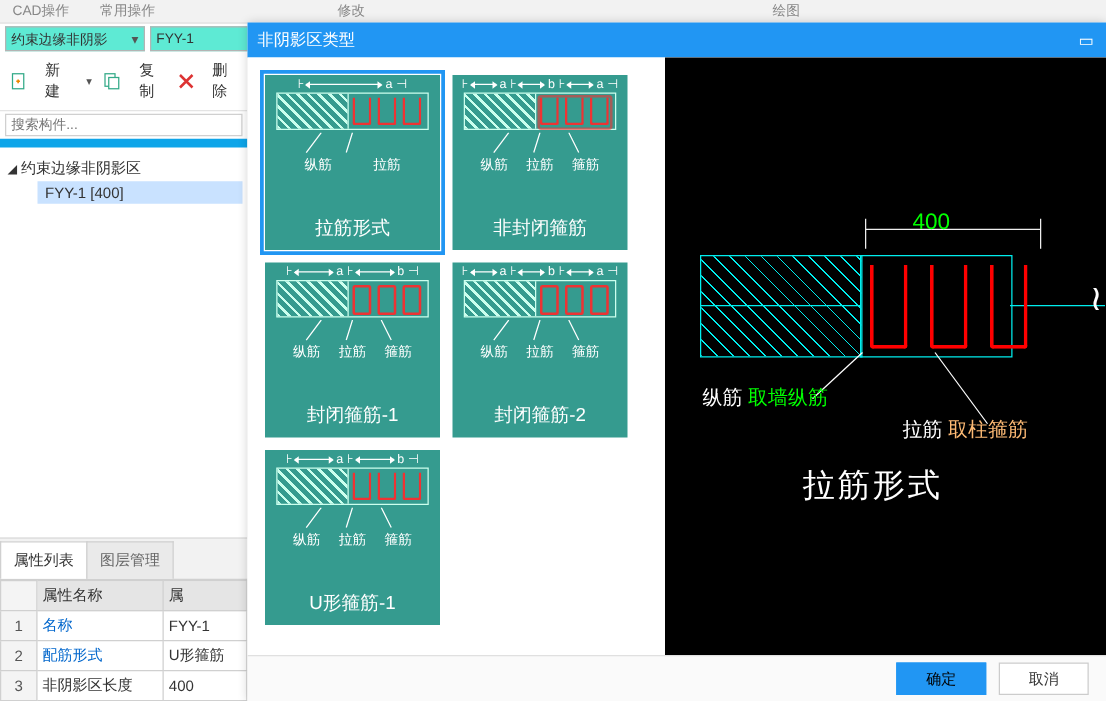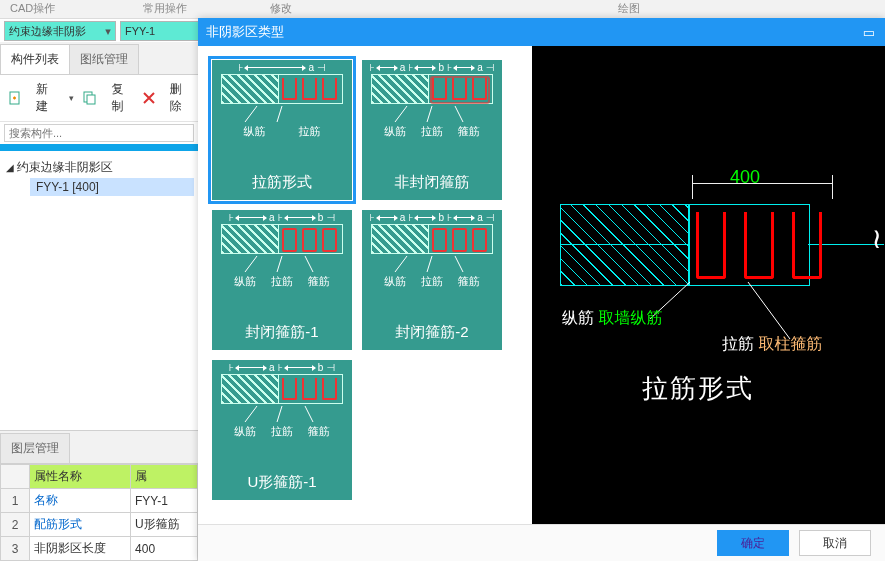--- a/index.html
+++ b/index.html
@@ -22,32 +22,32 @@
   .search input{width:100%;border:1px solid #d0d0d0;padding:2px 4px;font-size:11px;color:#aaa;box-sizing:border-box}
   .tree{padding:6px 4px;flex:0 0 auto}
   .node{display:flex;align-items:center;gap:3px;padding:2px 2px}
   .child{margin-left:26px;padding:2px 6px}
   .child.sel{background:#c9e2ff}
   
   .propbox{position:absolute;left:0;bottom:0;width:198px;background:#fff;border-top:1px solid #d0d0d0}
   .proptabs{display:flex;border-bottom:1px solid #d0d0d0;background:#f2f2f2}
   .ptable{width:100%;border-collapse:collapse;font-size:12px}
   .ptable th,.ptable td{border:1px solid #d0d0d0;padding:3px 4px;text-align:left;font-weight:normal}
-  .ptable th{background:#bef264;color:#333}
+  .ptable th{background:#e5e5e5;color:#333}
   .ptable .rownum{width:20px;text-align:center;background:#f4f4f4;color:#555}
   .ptable .link{color:#0066cc}
   
   .dialog{position:absolute;left:198px;top:18px;width:687px;height:543px;background:#fff;box-shadow:0 0 8px rgba(0,0,0,.2)}
   .dlg-title{height:28px;background:#2196f3;color:#fff;display:flex;align-items:center;justify-content:space-between;padding:0 8px;font-size:13px}
   .dlg-title .win{display:flex;gap:6px}
   .dlg-title .win span{width:16px;height:16px;display:inline-flex;align-items:center;justify-content:center;color:#fff;cursor:pointer}
   .dlg-body{position:absolute;left:0;top:28px;right:0;bottom:36px;background:#fff;display:flex}
   .dlg-buttons{position:absolute;left:0;right:0;bottom:0;height:36px;display:flex;justify-content:flex-end;align-items:center;gap:10px;padding:0 14px;border-top:1px solid #e0e0e0;background:#fafafa}
   .btn{min-width:70px;height:24px;display:flex;align-items:center;justify-content:center;font-size:12px;border:1px solid #ccc;background:#fff;cursor:pointer}
-  .btn.primary{background:#2196f3;border-color:#2196f3;color:#4c1d95}
+  .btn.primary{background:#2196f3;border-color:#2196f3;color:#000000}
   
   .options{width:320px;padding:14px 0 14px 14px;overflow-y:auto}
   .optgrid{display:flex;flex-wrap:wrap;gap:10px}
   .card{width:140px;height:140px;background:#359b8f;color:#fff;cursor:pointer;display:flex;flex-direction:column;position:relative;box-sizing:border-box}
   .card.sel{outline:3px solid #2196f3;outline-offset:1px}
   .card .title{text-align:center;padding:4px 0 8px;font-size:15px}
   .card .cbody{flex:1;display:flex;flex-direction:column;align-items:center}
   .dimrow{height:14px;display:flex;align-items:center;justify-content:center;gap:2px;font-size:10px;color:#fff}
   .dimrow .seg{border-top:1px solid #fff;height:0;position:relative}
   .seg::before,.seg::after{content:"";position:absolute;top:-3px;width:0;height:0;border-top:3px solid transparent;border-bottom:3px solid transparent}
@@ -81,44 +81,40 @@
   .pv-label{position:absolute;font-size:16px}
   .large-title{position:absolute;left:110px;top:325px;font-size:26px;color:#fff;letter-spacing:2px}
 </style>
 </head>
 <body>
 
 <div class="root">
 
   <div class="menu">
     <div style="width:50px">CAD操作</div>
-    <div style="width:170px;text-align:center">常用操作</div>
+    <div style="width:170px;text-align:left">常用操作</div>
     <div style="width:200px;text-align:left">修改</div>
     <div style="width:150px;text-align:right">绘图</div>
   </div>
 
   <div class="dropdowns">
     <div class="combo">
       <span>约束边缘非阴影</span>
       <span class="caret">▾</span>
     </div>
     <div class="combo">
       <span>FYY-1</span>
       <span class="caret">▾</span>
     </div>
     <div class="combo" style="width:14px;padding:0;justify-content:center">
       <span>▾</span>
     </div>
   </div>
 
   <div class="left">
-    <div class="tabs">
-      <div class="tab">构件列表</div>
-      <div class="tab inactive">图纸管理</div>
-    </div>
     <div class="toolbar">
       <div class="tbtn">
         <span class="ic">
             <svg width="14" height="14">
               <rect x="2" y="1" width="9" height="12" fill="none" stroke="#3a8" stroke-width="1"></rect>
               <path d="M5 7h3M6.5 5.5v3" stroke="#e80" stroke-width="1.3"></path>
             </svg>
           </span>
         <span>新建</span>
         <span style="font-size:9px;color:#555">▾</span>
@@ -148,20 +144,21 @@
       <div class="node">
         <span style="font-size:10px">◢</span>
         <span>约束边缘非阴影区</span>
       </div>
       <div class="child sel">FYY-1 [400]</div>
     </div>
   </div>
 
   <div class="propbox">
     <div class="proptabs">
+      <div class="tab">属性列表</div>
       <div class="tab inactive">图层管理</div>
     </div>
     <table class="ptable">
       <thead>
           <tr>
         <th class="rownum"></th>
         <th>属性名称</th>
         <th>属</th>
       </tr>
         </thead>

